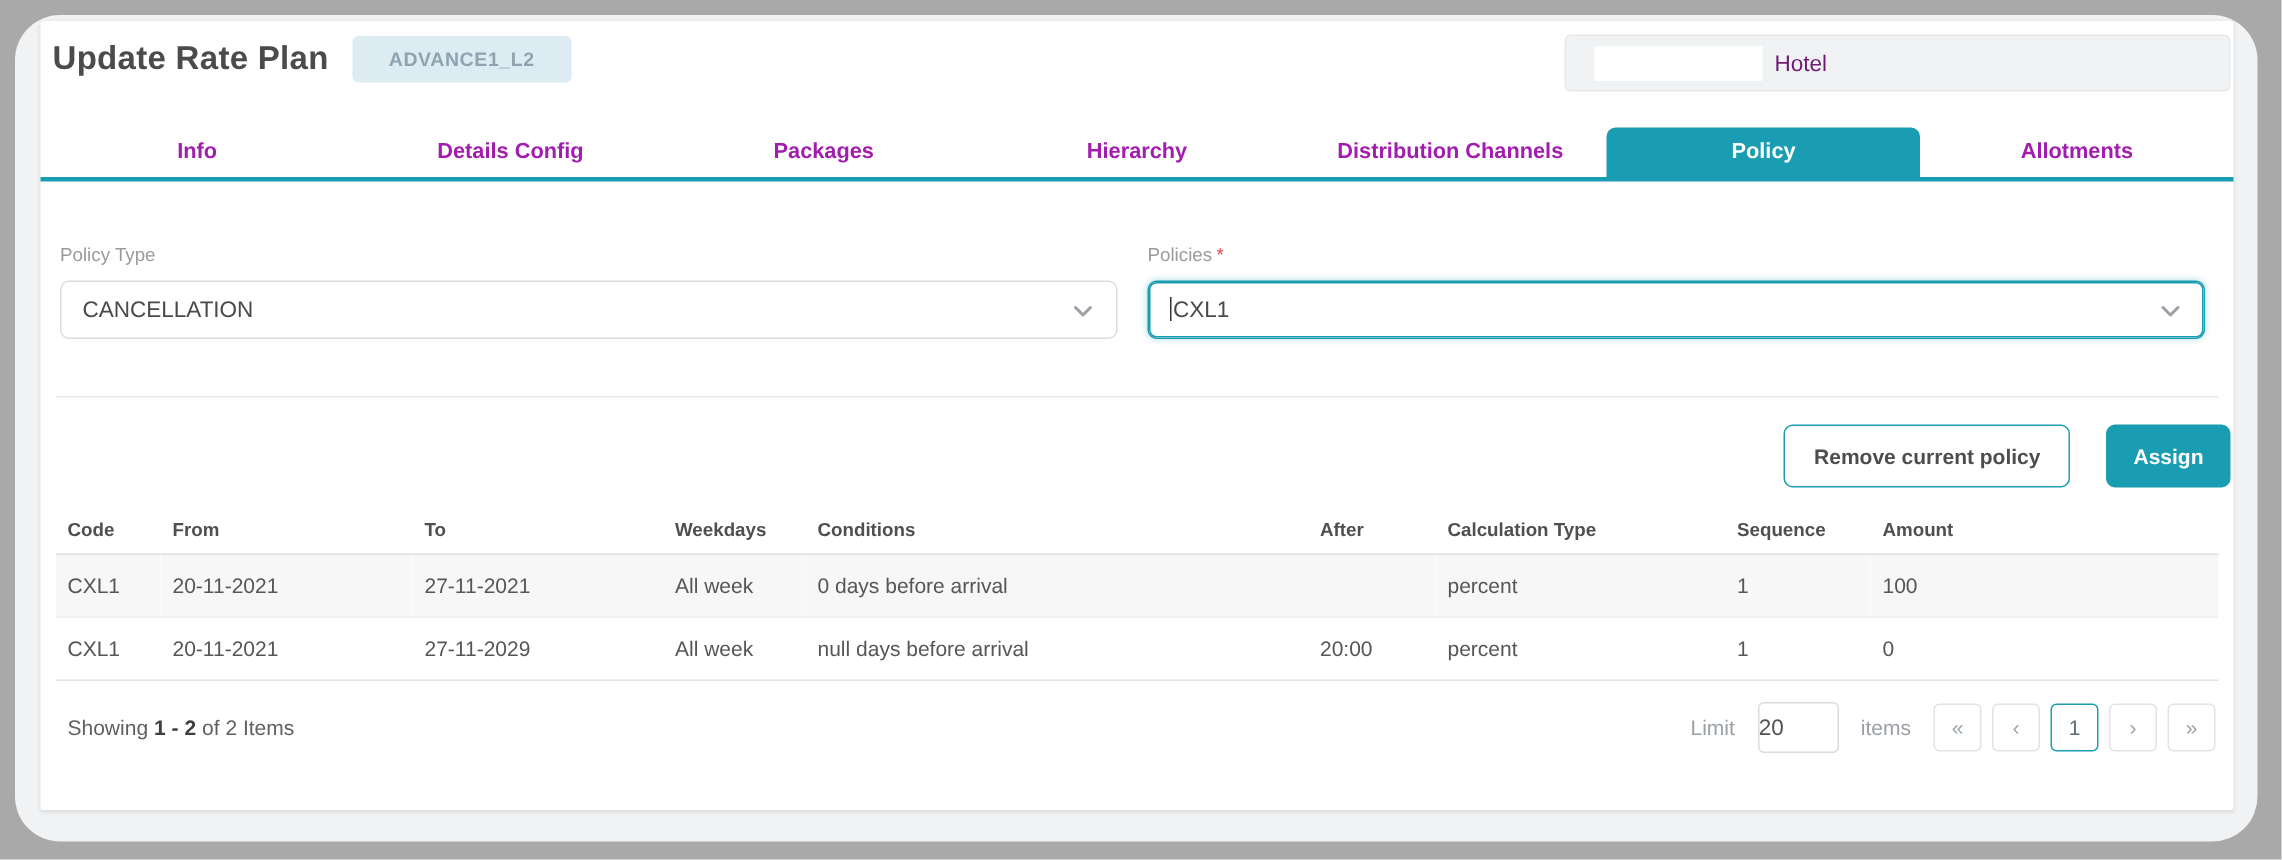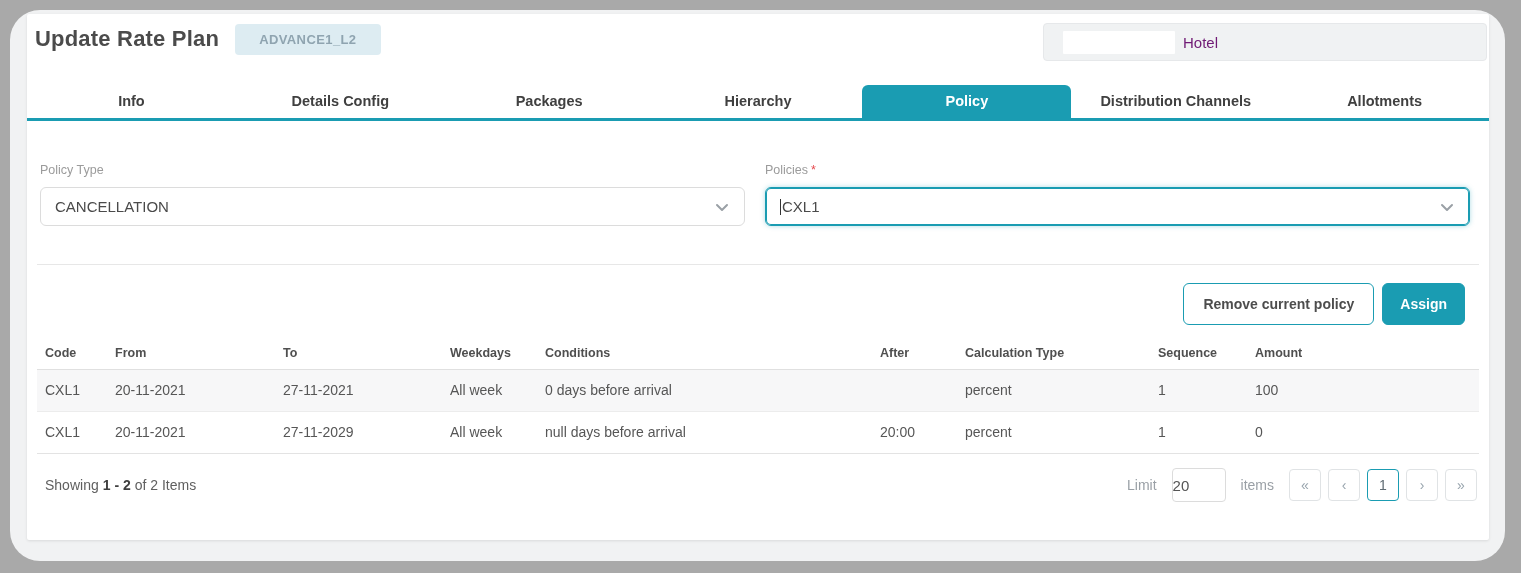--- a/index.html
+++ b/index.html
@@ -33,21 +33,21 @@
     border:1px solid #e6e8ea; border-radius:4px;
     display:flex; align-items:center; font-size:15px; color:#701a75;
   }
   .redacted { width:112px; height:23px; background:#ffffff; margin-left:19px; border-radius:1px; }
   .hotel-label { margin-left:8px; }
 
   
   .tab-bar { display:flex; margin-top:24px; border-bottom:3px solid #1a9cb2; }
   .tab {
     flex:1; height:33px; line-height:33px; text-align:center;
-    font-size:14.5px; font-weight:600; color:#404040; cursor:pointer;
+    font-size:14.5px; font-weight:600; color:#a21caf; cursor:pointer;
     border-radius:6px 6px 0 0;
   }
   .tab.active { background:#1a9cb2; color:#ffffff; }
 
   
   .form-row { display:flex; gap:20px; padding:42px 19px 0 13px; }
   .field { flex:1; }
   .field-label { font-size:12.5px; color:#9b9b9b; margin-bottom:10px; }
   .required-star { color:#e5484d; margin-left:3px; }
   .select {
@@ -60,21 +60,21 @@
     border:1px solid #1a9cb2;
     box-shadow:inset 0 0 0 1px #1a9cb2, 0 0 5px rgba(26,156,178,.35);
   }
   .select .value { flex:1; }
   .text-caret { display:inline-block; width:1px; height:16px; background:#333; vertical-align:-3px; margin-right:1px; }
   .chevron { display:flex; align-items:center; }
 
   .divider { margin:38px 10px 0; border-top:1px solid #e7e7e7; }
 
   
-  .actions { display:flex; justify-content:flex-end; align-items:center; gap:8px; padding:18px 24px 0; }
+  .actions { display:flex; justify-content:flex-end; align-items:center; gap:24px; padding:18px 2px 0; }
   .btn { height:42px; border-radius:6px; font-size:14px; font-weight:700; cursor:pointer;
          font-family:"Liberation Sans","DejaVu Sans",sans-serif; }
   .btn-outline { background:#fff; border:1px solid #1a9cb2; color:#4d4d4d; padding:0 19px; }
   .btn-solid { background:#1a9cb2; border:1px solid #1a9cb2; color:#fff; padding:0 17px; }
 
   
   .table-wrap { margin:12px 10px 0; }
   table { width:100%; border-collapse:collapse; table-layout:fixed; }
   th { text-align:left; font-size:12.5px; font-weight:700; color:#4f4f4f; height:32px; padding:0 6px 0 8px; }
   thead tr { border-bottom:1px solid #e0e0e0; }
@@ -121,22 +121,22 @@
         <div class="redacted"></div>
         <div class="hotel-label">Hotel</div>
       </div>
     </div>
 
     <div class="tab-bar">
         <div class="tab"><span>Info</span></div>
         <div class="tab"><span>Details Config</span></div>
         <div class="tab"><span>Packages</span></div>
         <div class="tab"><span>Hierarchy</span></div>
+        <div class="tab"><span>Distribution Channels</span></div>
         <div class="tab active"><span>Policy</span></div>
-        <div class="tab"><span>Distribution Channels</span></div>
         <div class="tab"><span>Allotments</span></div>
       </div>
 
     <div class="form-row">
       <div class="field">
         <div class="field-label">Policy Type</div>
         <div class="select">
           <span class="value">CANCELLATION</span>
           <span class="chevron">
             <svg width="16" height="16" viewBox="0 0 16 16">

